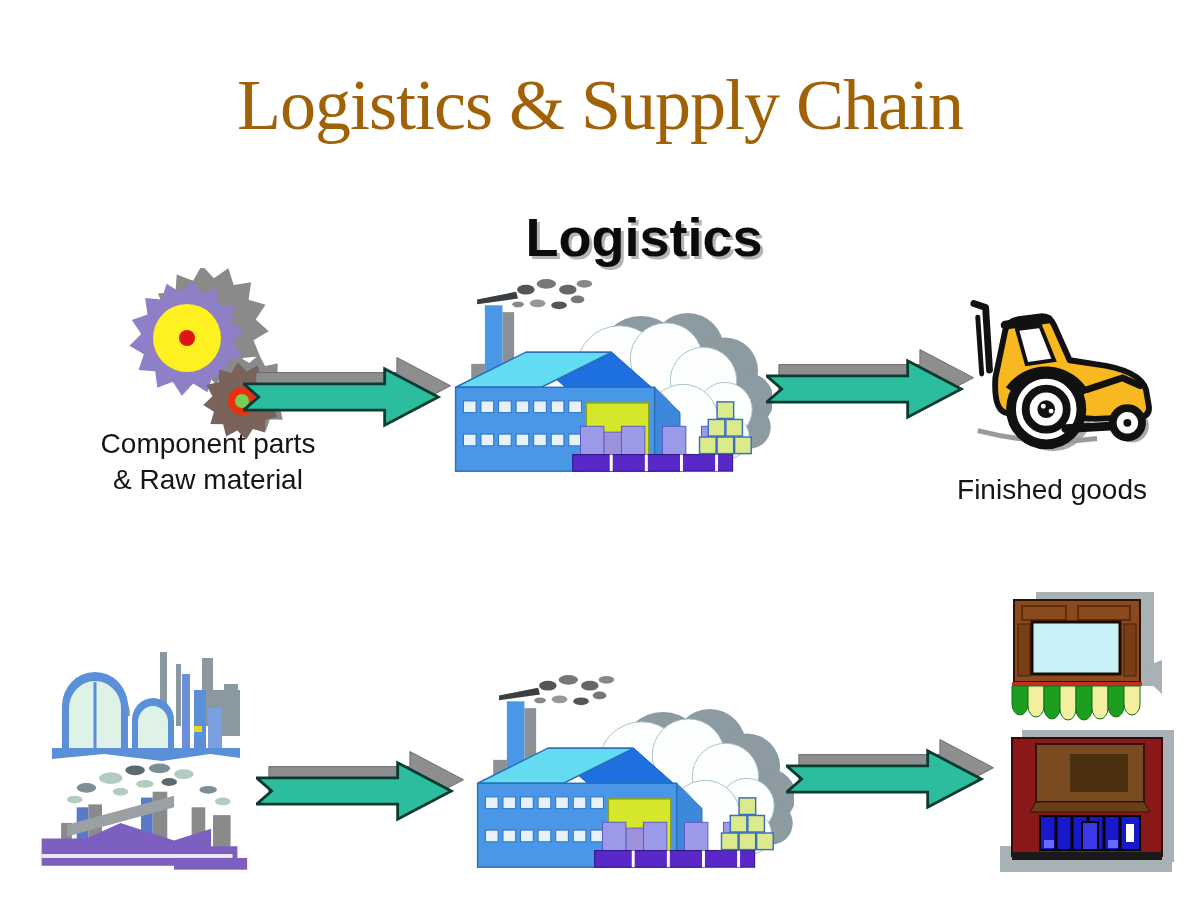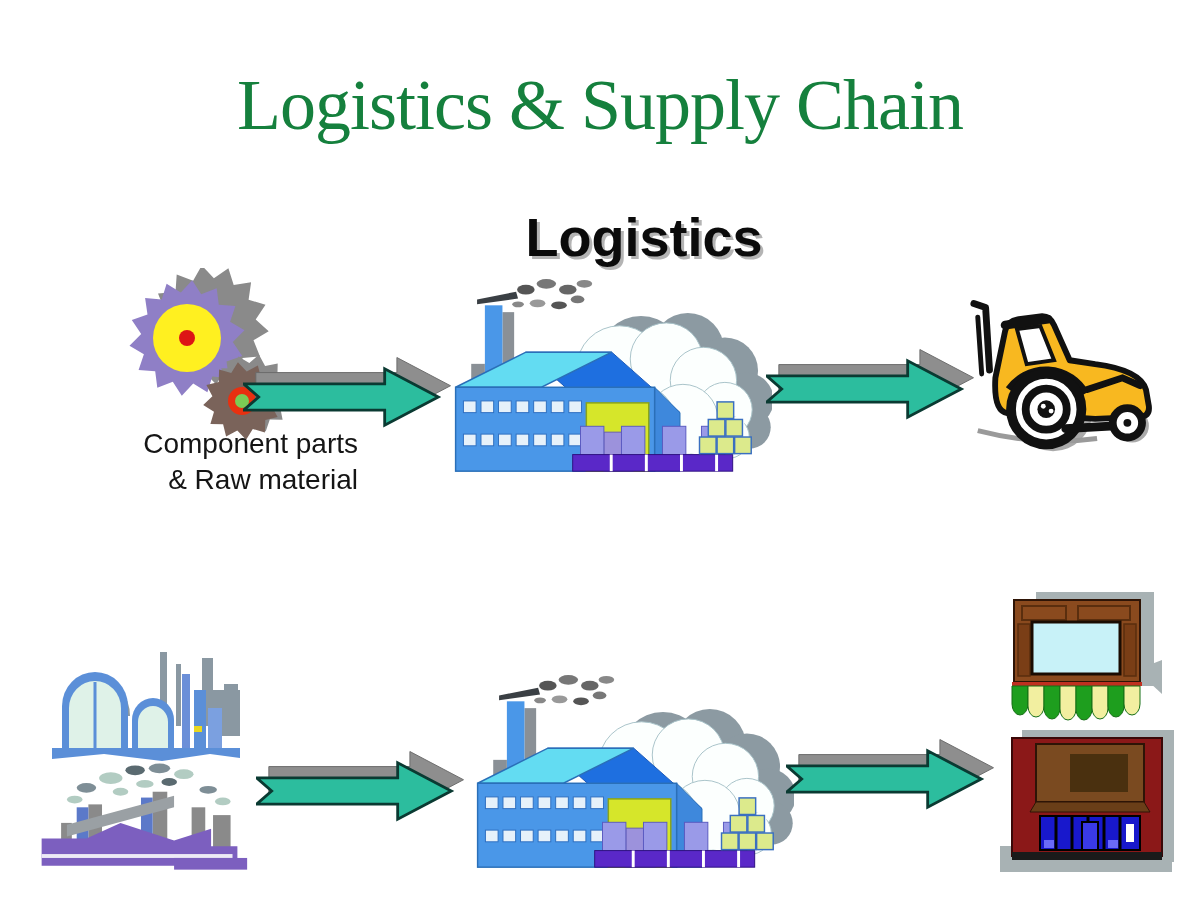--- a/index.html
+++ b/index.html
@@ -1,27 +1,27 @@
 <!DOCTYPE html>
 <html style="--arrow-teal: #2CBD9E; --arrow-shadow: #8E8E8E; --heading-shadow: #B4B4B4; --factory-blue: #4A97E8; --roof-cyan: #63DCF2; --roof-blue: #1E6FE0; --door-yellow: #D6E62A; --crate-purple: #5A28C8; --gear-purple: #8F7FC6; --gear-gray: #8A8A8A; --gear-brown: #7A635A; --gear-yellow: #FFF020; --forklift-yellow: #F8B820; --store-red: #8B1818; --awning-green: #1E9E1E; --awning-yellow: #F2EFA0;"><head>
 <meta charset="utf-8">
 <style>
   html,body{margin:0;padding:0;background:#fff;}
   .slide{position:relative;width:1200px;height:900px;background:#ffffff;overflow:hidden;
          font-family:"Liberation Sans", sans-serif;color:#111;}
   .abs{position:absolute;}
   .title{left:0;top:64px;width:1200px;text-align:center;
          font-family:"Liberation Serif", serif;font-weight:400;font-size:72px;
-         letter-spacing:-1px;color:#15803d;}
+         letter-spacing:-1px;color:#a16207;}
   .sec-heading{left:0;width:1200px;text-align:center;font-weight:bold;font-size:54px;
          color:#0b0b0b;text-shadow:3px 3px 0 var(--heading-shadow,#bbb);letter-spacing:0;margin-left:44px;}
   .h-logistics{top:206px;}
   .h-supply{top:598px;}
   .caption{font-size:28px;color:#151515;line-height:1.28;}
-  .cap-source{left:58px;top:426px;width:300px;white-space:pre-line;text-align:right;}
+  .cap-source{left:58px;top:426px;width:300px;white-space:pre-line;text-align:center;}
   .cap-center{left:428px;top:478px;width:344px;text-align:center;}
   .cap-dest{left:932px;top:472px;width:240px;text-align:center;}
   svg{display:block;}
 </style>
 </head>
 <body>
 
 <div class="slide">
 
   <svg class="abs" width="0" height="0" aria-hidden="true">
@@ -157,20 +157,21 @@
     <circle cx="100" cy="128" r="36" fill="#ffffff" stroke="#111" stroke-width="10"></circle>
     <circle cx="100" cy="128" r="21" fill="#ffffff" stroke="#111" stroke-width="8"></circle>
     <circle cx="100" cy="128" r="9" fill="#111"></circle>
     <circle cx="97" cy="125" r="2.5" fill="#fff"></circle>
       <circle cx="105" cy="130" r="2.5" fill="#fff"></circle>
     <line x1="120" y1="148" x2="170" y2="145" stroke="#111" stroke-width="9" stroke-linecap="round"></line>
     <circle cx="183" cy="142" r="15" fill="#ffffff" stroke="#111" stroke-width="8"></circle>
     <circle cx="183" cy="142" r="4" fill="#111"></circle>
   </svg>
 
+  <div class="abs caption cap-dest">Finished goods</div>
 
 
   <svg class="abs" style="left:42px;top:646px" width="200" height="120" viewBox="0 0 200 120">
     <g fill="#8A98A2">
       <path d="M24,70 a32,38 0 0 1 64,0 z"></path>
       <rect x="118" y="6" width="7" height="74"></rect>
         <rect x="134" y="18" width="5" height="62"></rect>
       <rect x="160" y="12" width="11" height="68"></rect>
         <rect x="182" y="38" width="14" height="42"></rect>
       <rect x="168" y="44" width="30" height="46"></rect>

